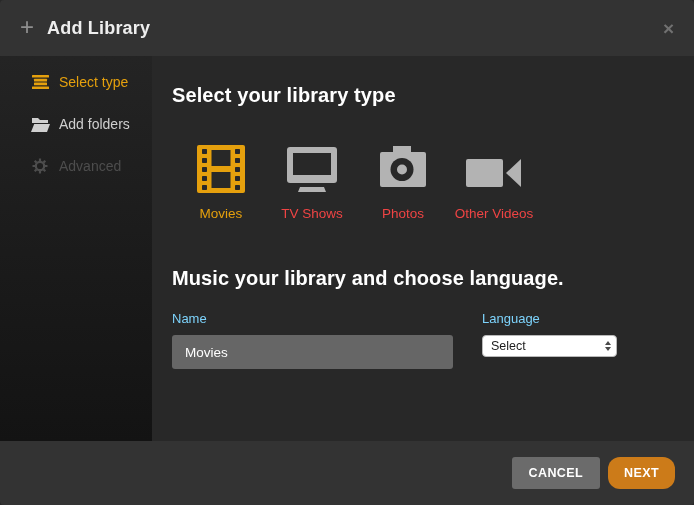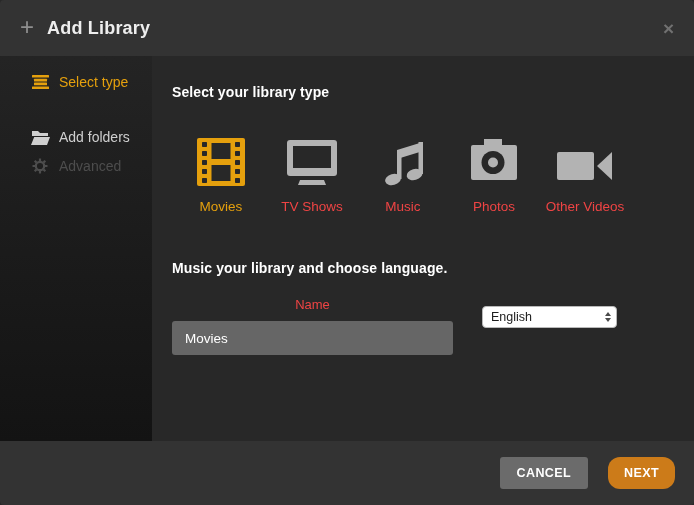--- a/index.html
+++ b/index.html
@@ -16,36 +16,36 @@
   .plus-icon { color:#8f8f8f; font-size:24px; font-weight:400; line-height:1; margin-right:13px; margin-top:-3px; }
   .title { color:#eeeeee; font-size:18px; font-weight:600; letter-spacing:.2px; }
   .close-icon { margin-left:auto; color:#717171; font-size:19px; font-weight:700; line-height:1; cursor:pointer; }
 
   
   .body { flex:1 1 auto; display:flex; min-height:0; }
   .sidebar { flex:0 0 152px; background:linear-gradient(180deg,#242424 0%,#1c1c1c 45%,#131313 100%); padding-top:5px; }
   .side-item { height:42px; display:flex; align-items:center; padding-left:30px; cursor:pointer; font-size:14px; }
   .side-item .si-icon { width:20px; margin-right:9px; display:flex; align-items:center; justify-content:center; }
   .side-item.active { color:#e5a00d; }
-  .side-item.normal { color:#cfcfcf;align-items:flex-end; }
+  .side-item.normal { color:#cfcfcf; }
   .side-item.disabled { color:#4d4d4d; cursor:default; }
 
   .content { flex:1 1 auto; padding-left:20px; }
-  .section-heading { color:#ffffff; font-size:14px; font-weight:600; letter-spacing:.1px; }
+  .section-heading { color:#ffffff; font-size:20px; font-weight:600; letter-spacing:.1px; }
   .heading-1 { margin-top:28px; }
   .heading-2 { margin-top:46px; }
 
   .type-row { display:flex; gap:11px; margin-left:9px; margin-top:38px; }
   .type-item { width:80px; display:flex; flex-direction:column; align-items:center; cursor:pointer; }
   .type-icon { height:48px; display:flex; align-items:flex-end; justify-content:center; }
   .type-label { margin-top:13px; font-size:13.5px; color:#ef4444; white-space:nowrap; }
   .type-item.selected .type-label { color:#e5a00d; }
 
   .form-row { display:flex; margin-top:21px; }
-  .field-label { color:#ef4444; font-size:13px;text-align:center; }
+  .field-label { color:#7dd3fc; font-size:13px; }
   .field-name { width:281px; margin-right:29px; }
   .text-input {
     margin-top:9px; width:281px; height:34px; background:#666666; border:none; outline:none;
     border-radius:3px; color:#ffffff; font-size:13.5px; padding:0 13px;
     font-family:"Liberation Sans","DejaVu Sans",sans-serif;
   }
   .select-box {
     margin-top:9px; width:135px; height:22px; background:#ffffff; border:1px solid #b9b9b9;
     border-radius:4px; display:flex; align-items:center; padding:0 5px 0 8px;
     font-size:12.5px; color:#1d1d1d; cursor:pointer;
@@ -53,21 +53,20 @@
   .select-arrows { margin-left:auto; display:flex; flex-direction:column; gap:2px; align-items:center; }
   .arr-up { width:0; height:0; border-left:3.5px solid transparent; border-right:3.5px solid transparent; border-bottom:4px solid #4a4a4a; }
   .arr-down { width:0; height:0; border-left:3.5px solid transparent; border-right:3.5px solid transparent; border-top:4px solid #4a4a4a; }
 
   
   .footer { flex:0 0 64px; background:#333333; display:flex; align-items:center; justify-content:flex-end; gap:8px; padding:0 19px; }
   .btn {
     height:32px; border:none; border-radius:3px; color:#ffffff; font-weight:700; font-size:12.5px;
     letter-spacing:.4px; display:flex; align-items:center; cursor:pointer;
     font-family:"Liberation Sans","DejaVu Sans",sans-serif;
-    margin-left:12px;
   }
   .btn-cancel { background:#6b6b6b; padding:0 17px; }
   .btn-next { background:#cc7b19; padding:0 16px;border-radius:12px; }
 </style>
 </head>
 <body>
 
 <div class="dialog">
 
   <div class="header">
@@ -158,34 +157,20 @@
           <span class="type-icon">
             <svg width="52" height="47" viewBox="0 0 52 47">
               <rect x="1" y="1" width="50" height="36" rx="3" fill="#b3b3b3"></rect>
               <rect x="7" y="7" width="38" height="22" fill="#282828"></rect>
               <path d="M14 41 h24 l2 5 h-28 z" fill="#b3b3b3"></path>
             </svg>
           </span>
           <span class="type-label">TV Shows</span>
         </div>
 
-        <div class="type-item">
-          <span class="type-icon">
-            <svg width="44" height="48" viewBox="0 0 44 48">
-              <g fill="#b3b3b3">
-                <polygon points="16,12 42,4 42,13 16,21"></polygon>
-                <rect x="16" y="12" width="4.5" height="29"></rect>
-                <rect x="37.5" y="4" width="4.5" height="32"></rect>
-                <ellipse cx="12" cy="41.5" rx="8" ry="5.5" transform="rotate(-15 12 41.5)"></ellipse>
-                <ellipse cx="33.5" cy="36.5" rx="8" ry="5.5" transform="rotate(-15 33.5 36.5)"></ellipse>
-              </g>
-            </svg>
-          </span>
-          <span class="type-label">Music</span>
-        </div>
 
         <div class="type-item">
           <span class="type-icon">
             <svg width="48" height="47" viewBox="0 0 48 47">
               <rect x="14" y="0" width="18" height="10" fill="#b3b3b3"></rect>
               <rect x="1" y="6" width="46" height="35" rx="2" fill="#b3b3b3"></rect>
               <circle cx="23" cy="23.5" r="11.5" fill="#282828"></circle>
               <circle cx="23" cy="23.5" r="5" fill="#b3b3b3"></circle>
             </svg>
           </span>
@@ -207,22 +192,23 @@
       <div class="section-heading heading-2">Music your library and choose language.</div>
 
       <div class="form-row">
 
         <div class="field-name">
           <div class="field-label">Name</div>
           <input class="text-input" type="text" value="Movies" style="">
         </div>
 
         <div class="field-language">
+          <div class="field-label">Language</div>
           <div class="select-box">
-            <span>English</span>
+            <span>Select</span>
             <span class="select-arrows">
               <span class="arr-up"></span>
               <span class="arr-down"></span>
             </span>
           </div>
         </div>
 
       </div>
 
     </div>

